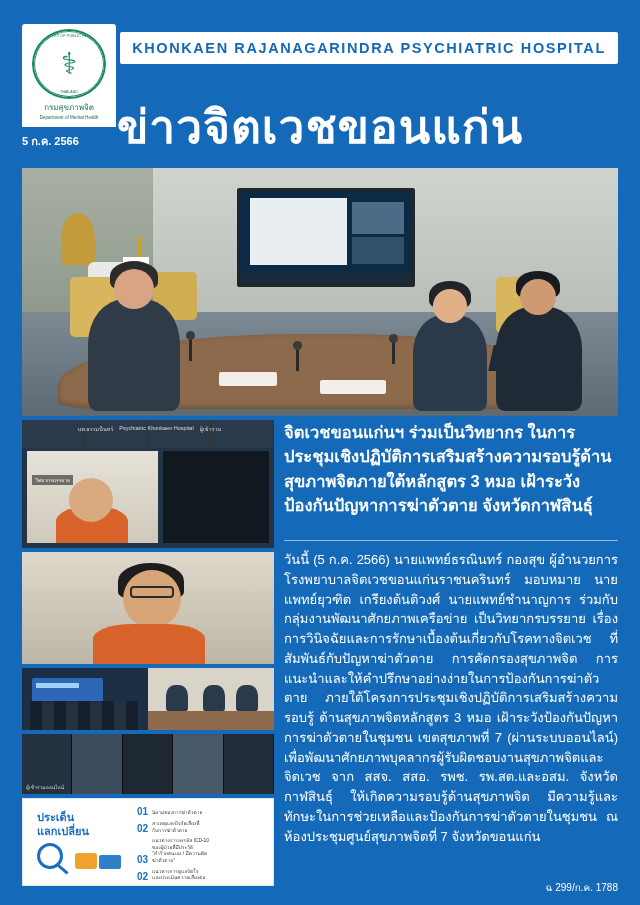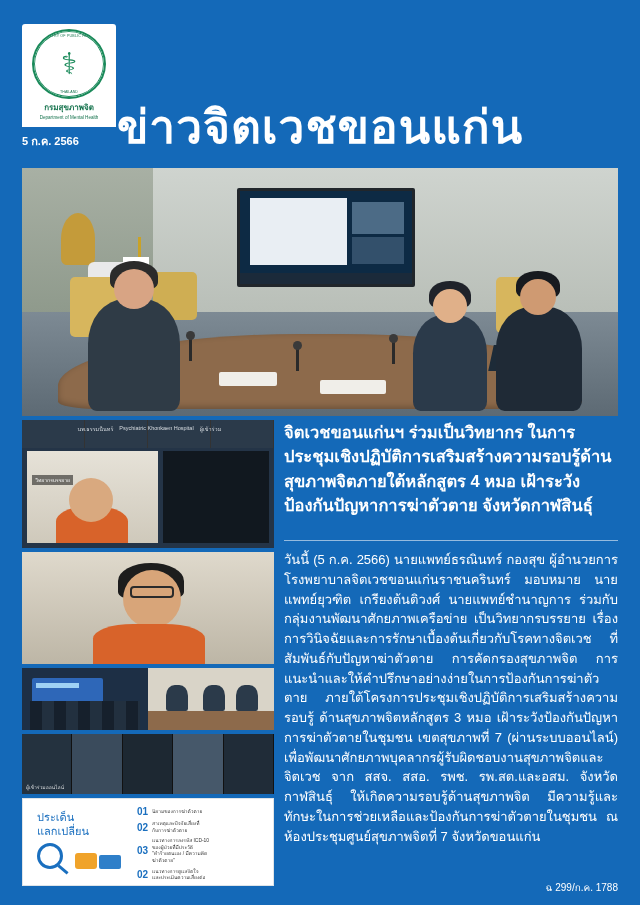--- a/index.html
+++ b/index.html
@@ -65,21 +65,21 @@
   .logo-emblem .tiny-bottom {
     position: absolute;
     bottom: 3px; left: 0; right: 0;
     text-align: center;
     font-size: 3.6px;
     color: #15734d;
   }
   .logo-dept-th {
     font-size: 8px;
     color: #15734d;
-    font-weight: bold;
+    font-weight: normal;
     margin-top: 2px;
   }
   .logo-dept-en {
     font-size: 4.6px;
     color: #15734d;
     margin-top: 1px;
   }
   .logo-date {
     margin-top: 7px;
     width: 100%;
@@ -341,21 +341,21 @@
     background: #ffffff;
     overflow: hidden;
     border: 1px solid #dfe4e8;
   }
   .slide-left {
     position:absolute; left:0; top:0; width:44%; height:100%;
     background:#ffffff;
   }
   .slide-title {
     position:absolute; left:14px; top:12px;
-    color:#1a6fbf; font-size:11px; font-weight:normal; line-height:1.25;
+    color:#1a6fbf; font-size:11px; font-weight:bold; line-height:1.25;
   }
   .slide-mag {
     position:absolute; left:14px; top:44px;
     width:26px; height:26px; border-radius:50%;
     border:3px solid #1a6fbf;
   }
   .slide-mag:after{
     content:""; position:absolute; right:-9px; bottom:-5px;
     width:12px; height:3px; background:#1a6fbf; transform:rotate(40deg);
   }
@@ -365,21 +365,21 @@
   }
   .slide-book {
     position:absolute; left:76px; top:56px;
     width:22px; height:14px; background:#2f7fc9; border-radius:2px;
   }
   .slide-right {
     position:absolute; right:0; top:0; width:56%; height:100%;
     padding:8px 6px 6px 4px;
   }
   .slide-item {
-    display:flex; align-items:center; margin-bottom:4px;
+    display:flex; align-items:flex-end; margin-bottom:4px;
   }
   .slide-num {
     color:#1a6fbf; font-size:10px; font-weight:bold; line-height:1;
     min-width: 15px;
   }
   .slide-txt {
     font-size:4.9px; color:#333; line-height:1.35;
   }
 
   
@@ -426,20 +426,23 @@
       <div class="ring-text"></div>
       <div class="tiny-top">MINISTRY OF PUBLIC HEALTH</div>
       <div class="caduceus">⚕</div>
       <div class="tiny-bottom">THAILAND</div>
     </div>
     <div class="logo-dept-th">กรมสุขภาพจิต</div>
     <div class="logo-dept-en">Department of Mental Health</div>
     <div class="logo-date">5 ก.ค. 2566</div>
   </div>
 
+  <div class="hospital-bar">
+    <span>KHONKAEN  RAJANAGARINDRA  PSYCHIATRIC  HOSPITAL</span>
+  </div>
 
 
   <div class="masthead">ข่าวจิตเวชขอนแก่น</div>
 </div>
 
 <div class="hero-photo">
   <div class="hr-wall"></div>
   <div class="hr-wall2"></div>
   <div class="hr-floor"></div>
   <div class="hr-buddha"></div>
@@ -537,18 +540,18 @@
       <div class="slide-num">03</div>
       <div class="slide-txt">แนวทางการลงรหัส ICD-10<br>ของผู้ป่วยที่มีประวัติ<br>"ทำร้ายตนเอง / มีความคิด<br>ฆ่าตัวตาย"</div>
     </div>
     <div class="slide-item">
       <div class="slide-num">02</div>
       <div class="slide-txt">แนวทางการดูแลจิตใจ<br>และประเมินความเสี่ยงต่อ</div>
     </div>
   </div>
 </div>
 
-<div class="headline">จิตเวชขอนแก่นฯ ร่วมเป็นวิทยากร ในการประชุมเชิงปฏิบัติการเสริมสร้างความรอบรู้ด้านสุขภาพจิตภายใต้หลักสูตร 4 หมอ เฝ้าระวังป้องกันปัญหาการฆ่าตัวตาย จังหวัดกาฬสินธุ์</div>
+<div class="headline">จิตเวชขอนแก่นฯ ร่วมเป็นวิทยากร ในการประชุมเชิงปฏิบัติการเสริมสร้างความรอบรู้ด้านสุขภาพจิตภายใต้หลักสูตร 3 หมอ เฝ้าระวังป้องกันปัญหาการฆ่าตัวตาย จังหวัดกาฬสินธุ์</div>
 <div class="rule"></div>
 <div class="body-text">
     <p>วันนี้ (5 ก.ค. 2566) <b>นายแพทย์ธรณินทร์  กองสุข</b> ผู้อำนวยการโรงพยาบาลจิตเวชขอนแก่นราชนครินทร์ มอบหมาย <b>นายแพทย์ยุวฑิต  เกรียงต้นติวงศ์</b> นายแพทย์ชำนาญการ ร่วมกับ กลุ่มงานพัฒนาศักยภาพเครือข่าย เป็นวิทยากรบรรยาย เรื่องการวินิจฉัยและการรักษาเบื้องต้นเกี่ยวกับโรคทางจิตเวช ที่สัมพันธ์กับปัญหาฆ่าตัวตาย การคัดกรองสุขภาพจิต การแนะนำและให้คำปรึกษาอย่างง่ายในการป้องกันการฆ่าตัวตาย ภายใต้โครงการประชุมเชิงปฏิบัติการเสริมสร้างความรอบรู้ ด้านสุขภาพจิตหลักสูตร 3 หมอ เฝ้าระวังป้องกันปัญหาการฆ่าตัวตายในชุมชน เขตสุขภาพที่ 7 (ผ่านระบบออนไลน์) เพื่อพัฒนาศักยภาพบุคลากรผู้รับผิดชอบงานสุขภาพจิตและจิตเวช จาก สสจ. สสอ. รพช. รพ.สต.และอสม. จังหวัดกาฬสินธุ์ ให้เกิดความรอบรู้ด้านสุขภาพจิต มีความรู้และทักษะในการช่วยเหลือและป้องกันการฆ่าตัวตายในชุมชน ณ ห้องประชุมศูนย์สุขภาพจิตที่ 7 จังหวัดขอนแก่น</p>
   </div>
 <div class="footer-ref">ฉ 299/ก.ค. 1788</div>
 
 </body></html>

